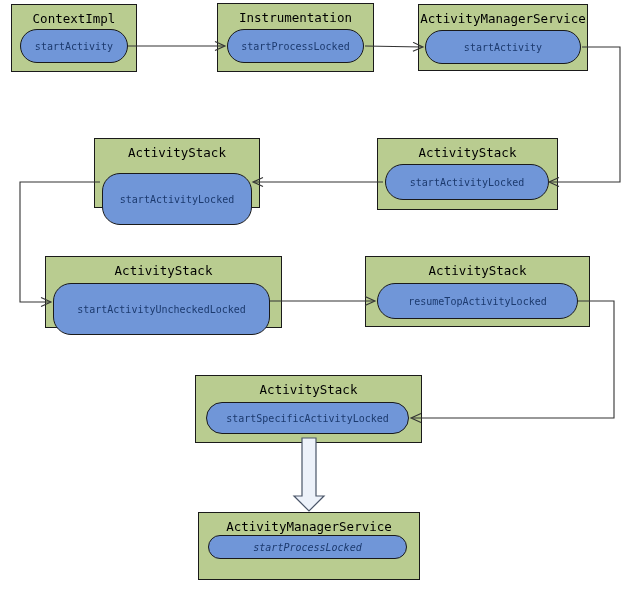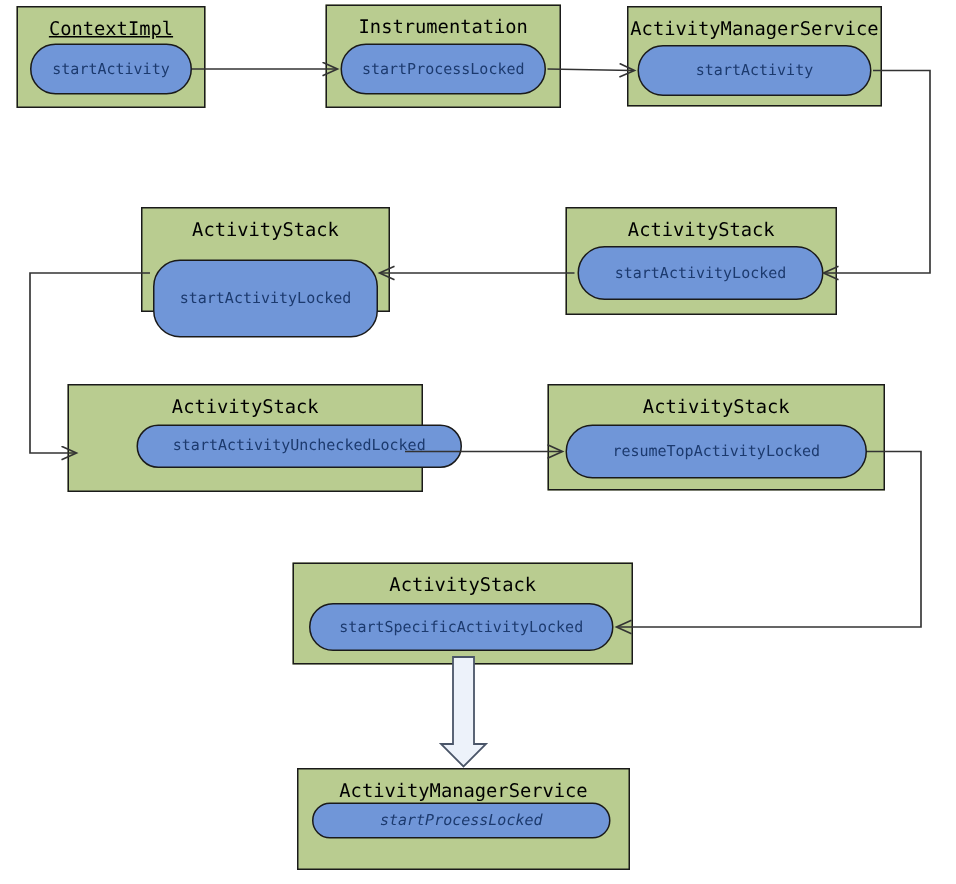--- a/index.html
+++ b/index.html
@@ -55,21 +55,21 @@
     position:absolute;left:0;top:0;width:637px;height:589px;
     pointer-events:none;
     z-index:5;
   }
 </style>
 </head>
 <body>
 
 <div class="canvas">
 
-  <div class="node" style="left:11px;top:4px;width:126px;height:68px;text-decoration:underline;">
+  <div class="node" style="left:11px;top:4px;width:126px;height:68px;">
     <span class="title">ContextImpl</span>
     <div class="pill" style="left:8px;top:24px;width:108px;height:34px;">
       <span class="method">startActivity</span>
     </div>
   </div>
 
   <div class="node" style="left:217px;top:3px;width:157px;height:69px;">
     <span class="title">Instrumentation</span>
     <div class="pill" style="left:9px;top:25px;width:137px;height:34px;">
       <span class="method">startProcessLocked</span>
@@ -92,21 +92,21 @@
 
   <div class="node" style="left:94px;top:138px;width:166px;height:70px;">
     <span class="title">ActivityStack</span>
     <div class="pill" style="left:7px;top:34px;width:150px;height:52px;">
       <span class="method">startActivityLocked</span>
     </div>
   </div>
 
   <div class="node" style="left:45px;top:256px;width:237px;height:72px;">
     <span class="title">ActivityStack</span>
-    <div class="pill" style="left:7px;top:26px;width:217px;height:29px;margin-left:38px;">
+    <div class="pill" style="left:7px;top:26px;width:217px;height:52px;">
       <span class="method">startActivityUncheckedLocked</span>
     </div>
   </div>
 
   <div class="node" style="left:365px;top:256px;width:225px;height:71px;">
     <span class="title">ActivityStack</span>
     <div class="pill" style="left:11px;top:26px;width:201px;height:36px;">
       <span class="method">resumeTopActivityLocked</span>
     </div>
   </div>

